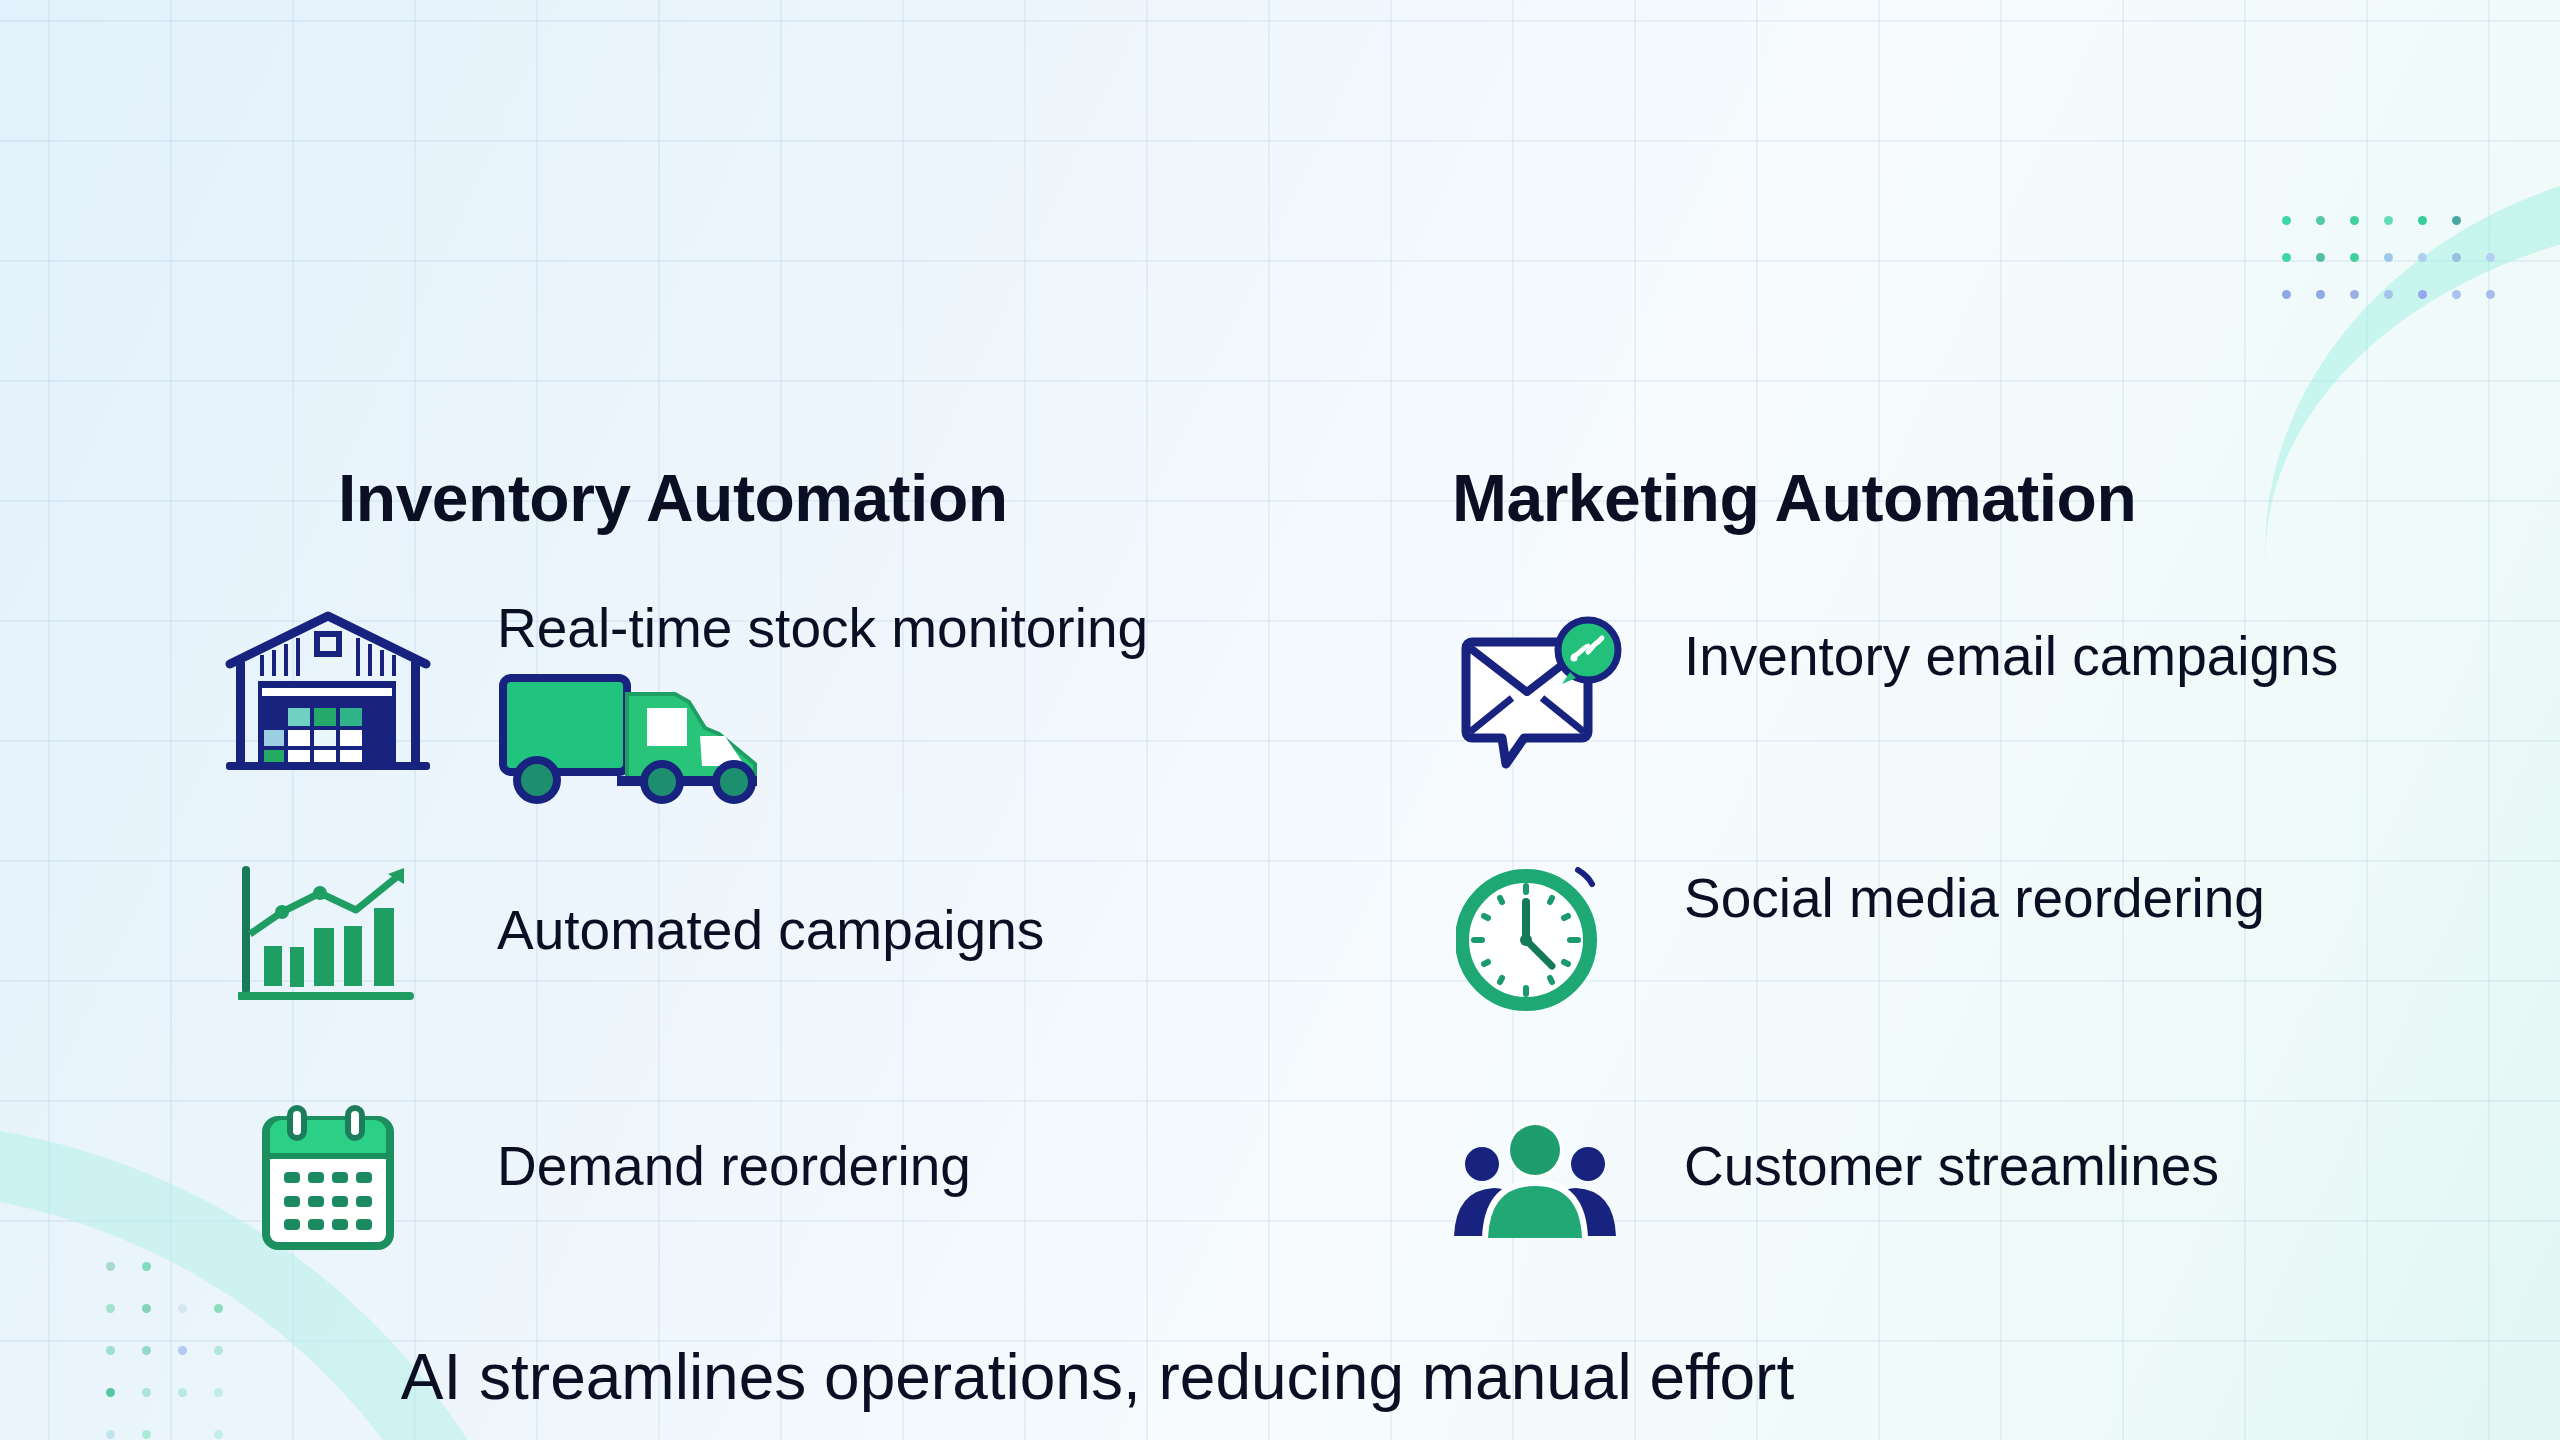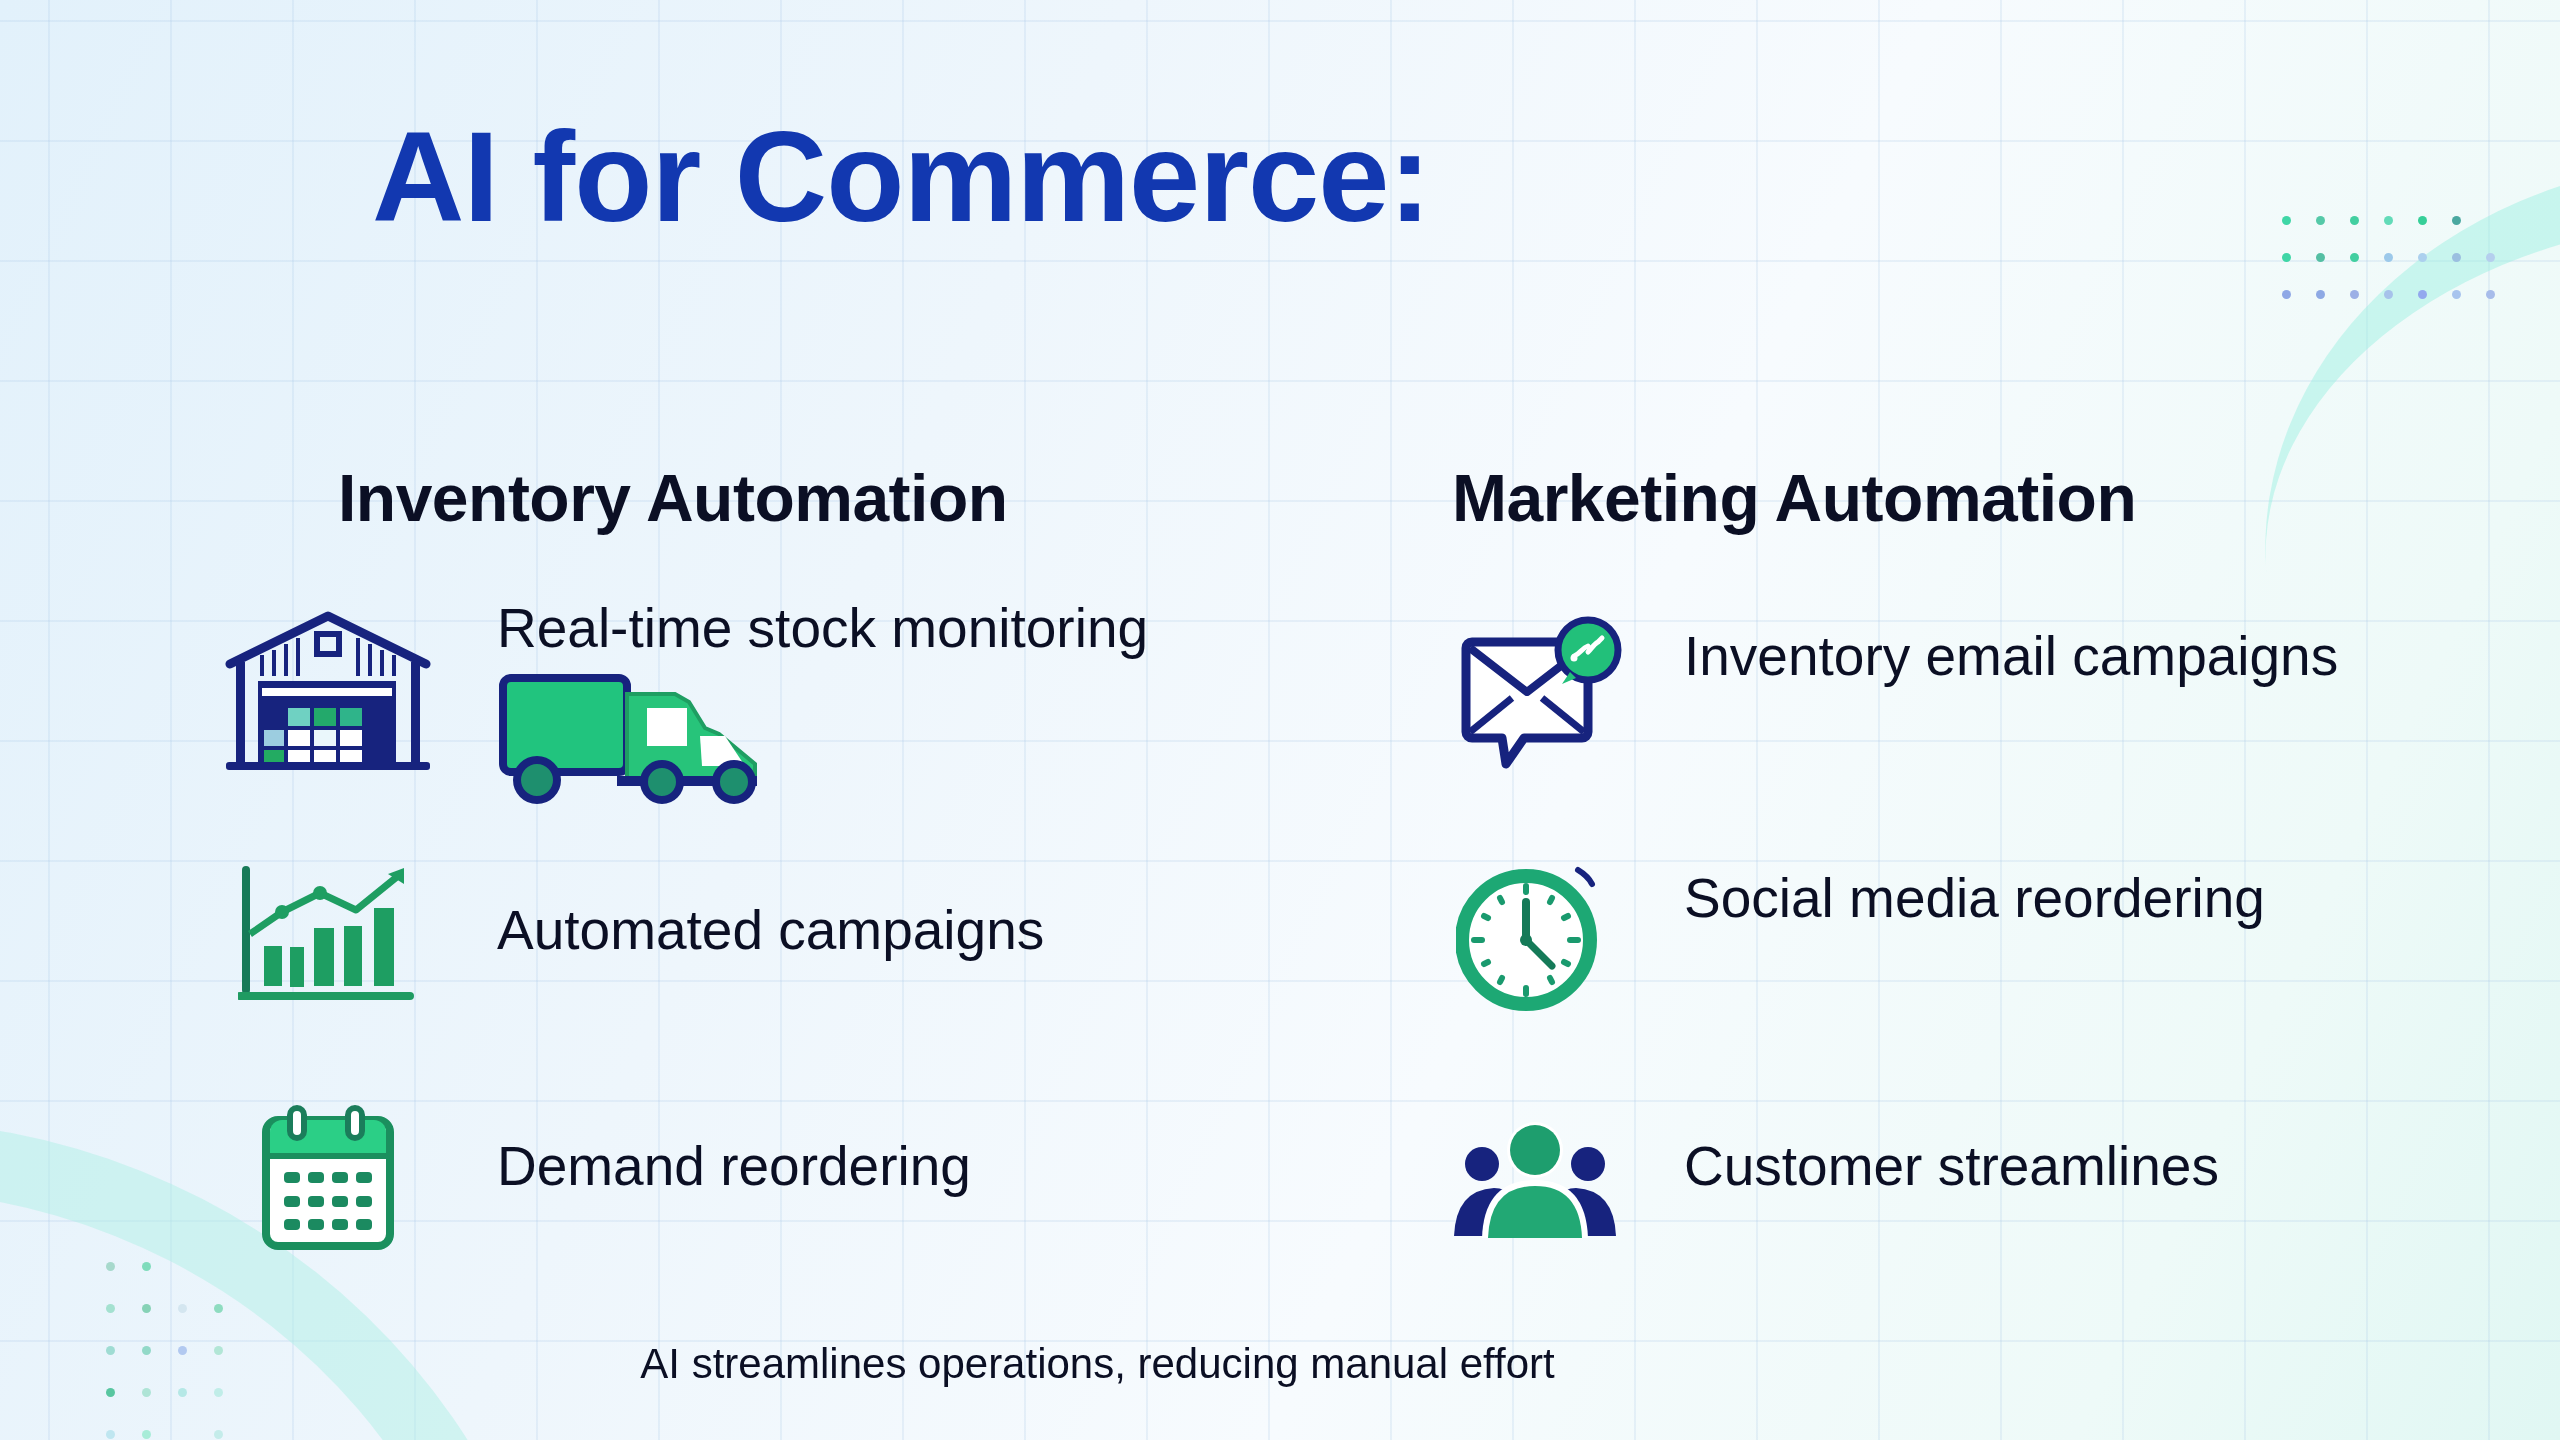--- a/index.html
+++ b/index.html
@@ -27,21 +27,21 @@
     border-radius:50%; border:70px solid rgba(170,240,228,0.45);
   }
   .dots { position:absolute; display:grid; }
   .dots span { width:9px; height:9px; border-radius:50%; display:block; }
   .title { position:absolute; left:372px; top:108px; margin:0; font-weight:700; letter-spacing:-1px; }
   .title .l1 { display:block; color:#1238b0; font-size:128px; line-height:138px; }
   .title .l2 { display:block; color:#0b0f24; font-size:118px; line-height:138px; }
   .section-title { position:absolute; top:460px; margin:0; font-size:66px; font-weight:700; color:#0b0f24; letter-spacing:-0.5px; }
   .item-text { position:absolute; font-size:55px; color:#0b0f24; white-space:nowrap; }
   .icon { position:absolute; }
-  .footer { position:absolute; left:0; width:2195px; top:1340px; text-align:center; font-size:42px; color:#0b0f24; }
+  .footer { position:absolute; left:0; width:2195px; top:1340px; text-align:center; font-size:64px; color:#0b0f24; }
 </style>
 </head>
 <body>
 
 <div class="grid"></div>
 <div class="arc-tr"></div>
 <div class="arc-bl"></div>
 
 <div class="dots" style="left:2282px; top:216px; grid-template-columns:repeat(7,34px); row-gap:28px;">
   <span style="background:#3fd6a6"></span>
@@ -84,21 +84,20 @@
     <span style="background:#aee4d6"></span>
     <span style="background:#b5e8e6"></span>
     <span style="background:#c0ede8"></span>
   <span style="background:#bfe6f0"></span>
     <span style="background:#a8ecd8"></span>
     <span></span>
     <span style="background:#c4ecea"></span>
 </div>
 
 <h1 class="title">
-  <span class="l1">AI for Commerce:</span>
 </h1>
 
 <section>
   <h2 class="section-title" style="left:338px;">Inventory Automation</h2>
 
   <svg class="icon" style="left:222px; top:610px;" width="212" height="162" viewBox="0 0 212 162">
     <path d="M8 54 L106 6 L204 54" fill="none" stroke="#17237e" stroke-width="9" stroke-linecap="round" stroke-linejoin="round"></path>
     <rect x="14" y="52" width="9" height="103" fill="#17237e"></rect>
     <rect x="189" y="52" width="9" height="103" fill="#17237e"></rect>
     <g stroke="#17237e" stroke-width="4">

